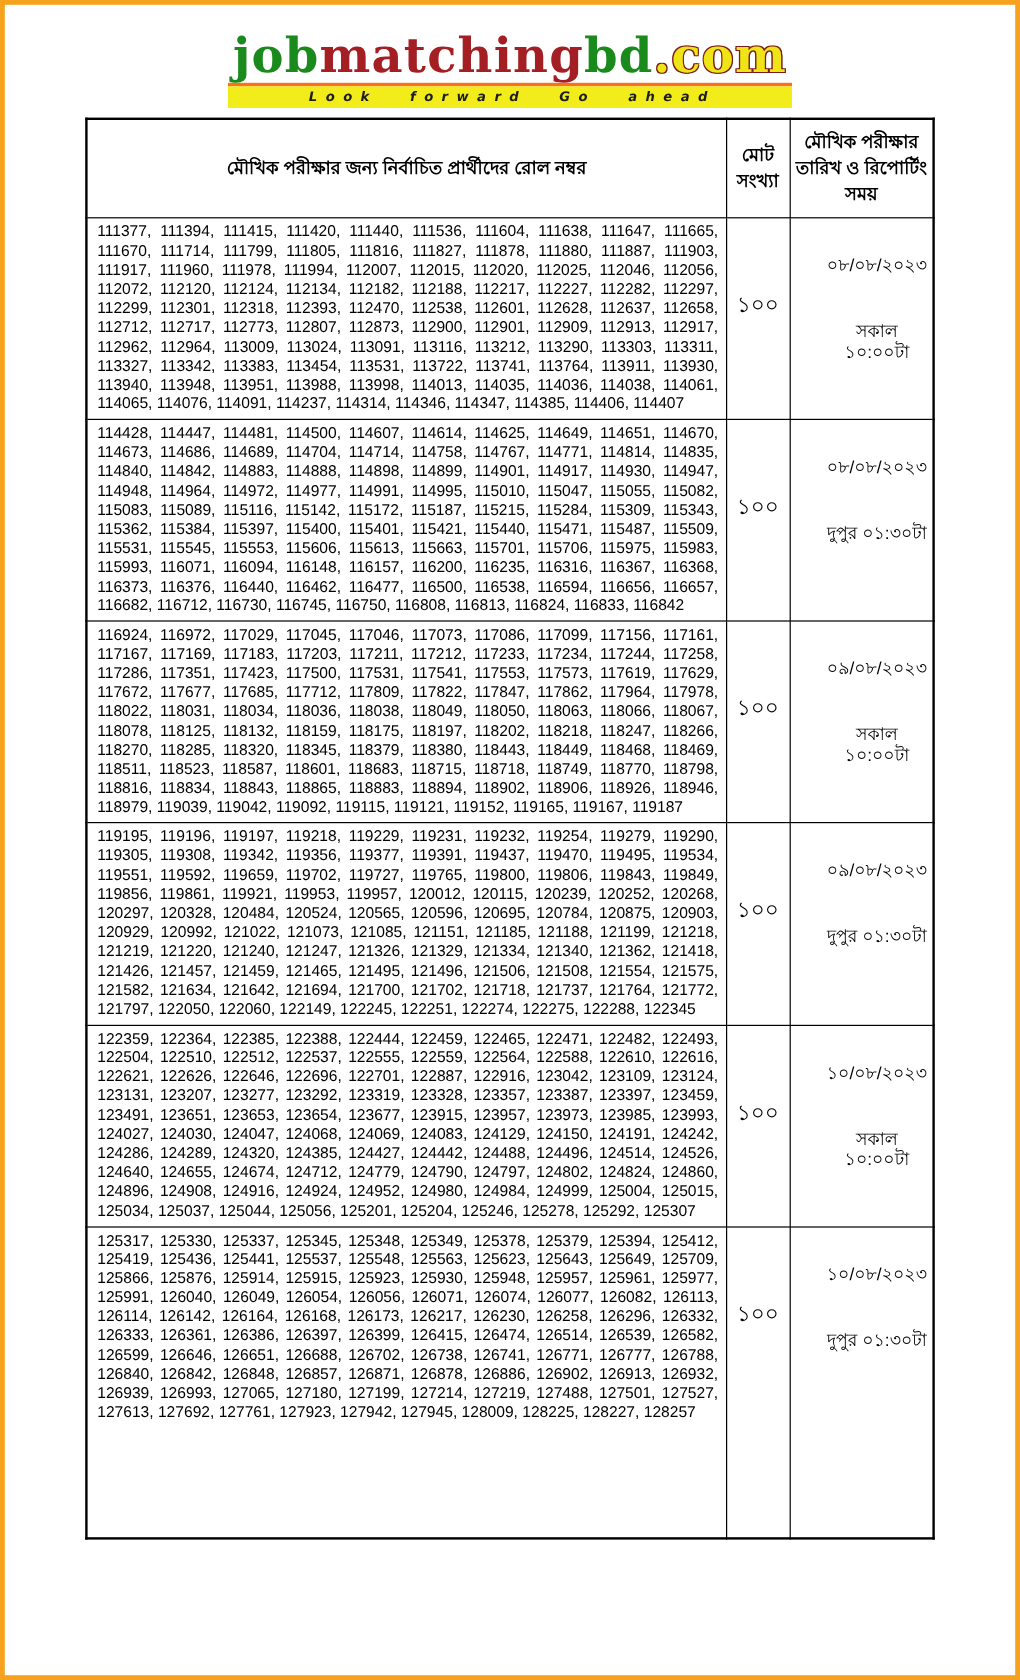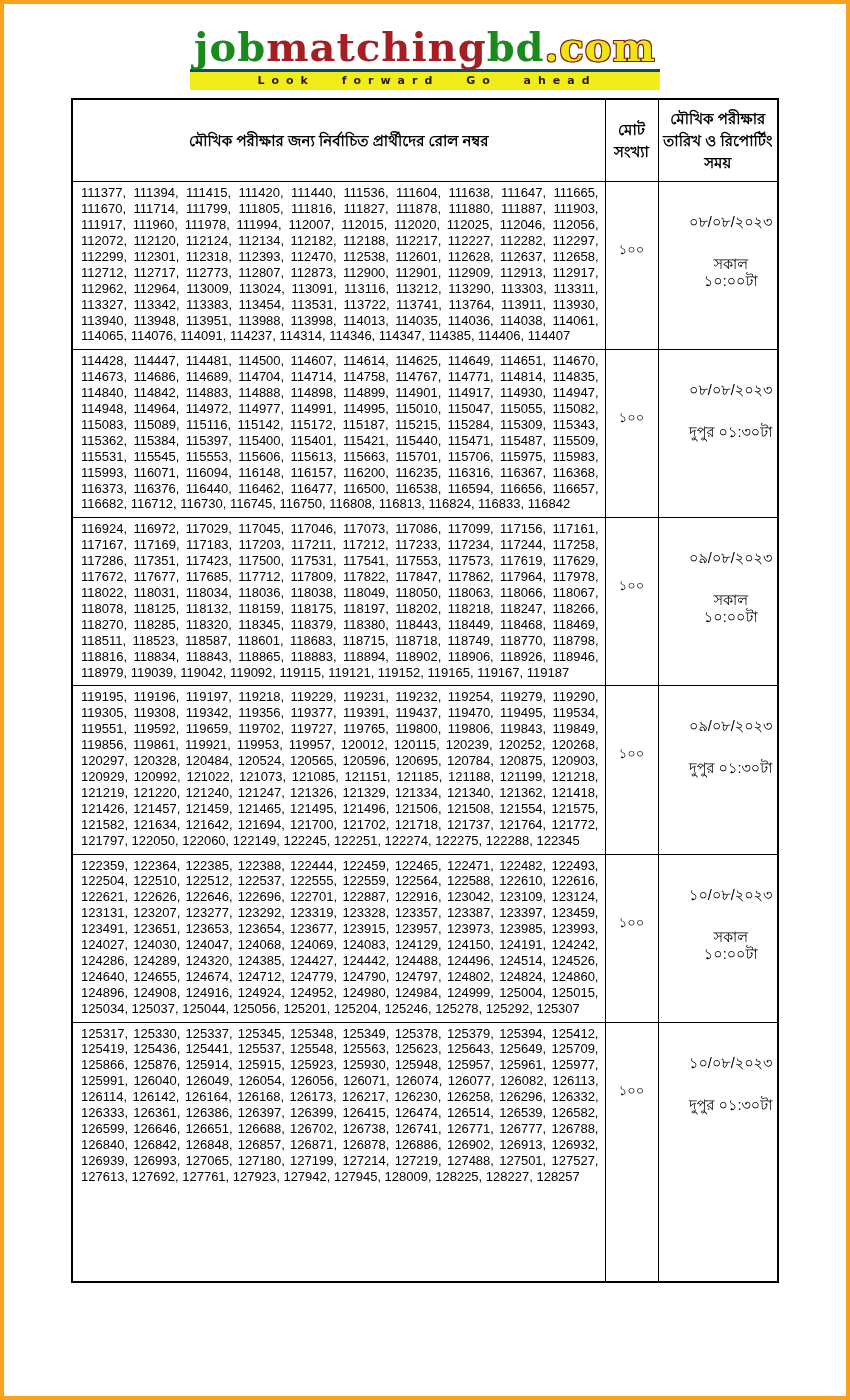--- a/index.html
+++ b/index.html
@@ -14,38 +14,39 @@
   }
   
   .logo-wrap { width: fit-content; margin: 22px auto 8px auto; text-align: center; }
   .logo-main {
     display: block;
     font-family: "DejaVu Serif", serif;
     font-weight: bold;
     font-size: 40px;
     line-height: 1.05;
     letter-spacing: 1px;
-    border-bottom: 3px solid #0c4a6e;
+    border-bottom: 3px solid #f97316;
     padding: 0 4px 1px 4px;
     white-space: nowrap;
   }
   .lg-green  { color: #1b8a1d; }
   .lg-red    { color: #a31f24; }
   .lg-yellow { color: #efe416; text-shadow: 1px 1px 0 #7a1a1a, -1px 1px 0 #7a1a1a, 1px -1px 0 #7a1a1a, -1px -1px 0 #7a1a1a; }
   .logo-tagline {
     display: block;
     background: #f3ec1b;
     color: #1d1d1d;
     font-family: "DejaVu Sans", sans-serif;
     font-weight: bold;
     font-size: 11px;
     letter-spacing: 7px;
     word-spacing: 16px;
     padding: 2px 2px 3px 6px;
     white-space: nowrap;
+    font-style: italic;
   }
   
   table.schedule {
     width: 706px;
     margin: 0 auto;
     border-collapse: collapse;
     table-layout: fixed;
     border: 2px solid #000;
   }
   .schedule th, .schedule td { border: 1px solid #000; box-sizing: border-box; }
@@ -62,32 +63,32 @@
     font-size: 13px;
     line-height: 15.9px;
     padding: 3px 6px 5px 8px;
     text-align: justify;
     vertical-align: top;
   }
   td.count {
     text-align: center;
     vertical-align: top;
     padding-top: 58px;
-    font-size: 13px;
+    font-size: 18px;
     font-family: Liberation Mono, monospace;
   }
   td.sched {
     text-align: center;
     vertical-align: top;
     padding-top: 32px;
     font-size: 14.5px;
     line-height: 17px;
     padding-left: 27px;
   }
-  td.sched .time { margin-top: 25px; }
+  td.sched .time { margin-top: 38px; }
   tr.row-last td { height: 260px; }
 </style>
 </head>
 <body>
 
 <div class="logo-wrap">
   <span class="logo-main"><span class="lg-green">job</span><span class="lg-red">matching</span><span class="lg-green">bd</span><span class="lg-yellow">.com</span></span>
   <span class="logo-tagline">Look forward Go ahead</span>
 </div>
 

